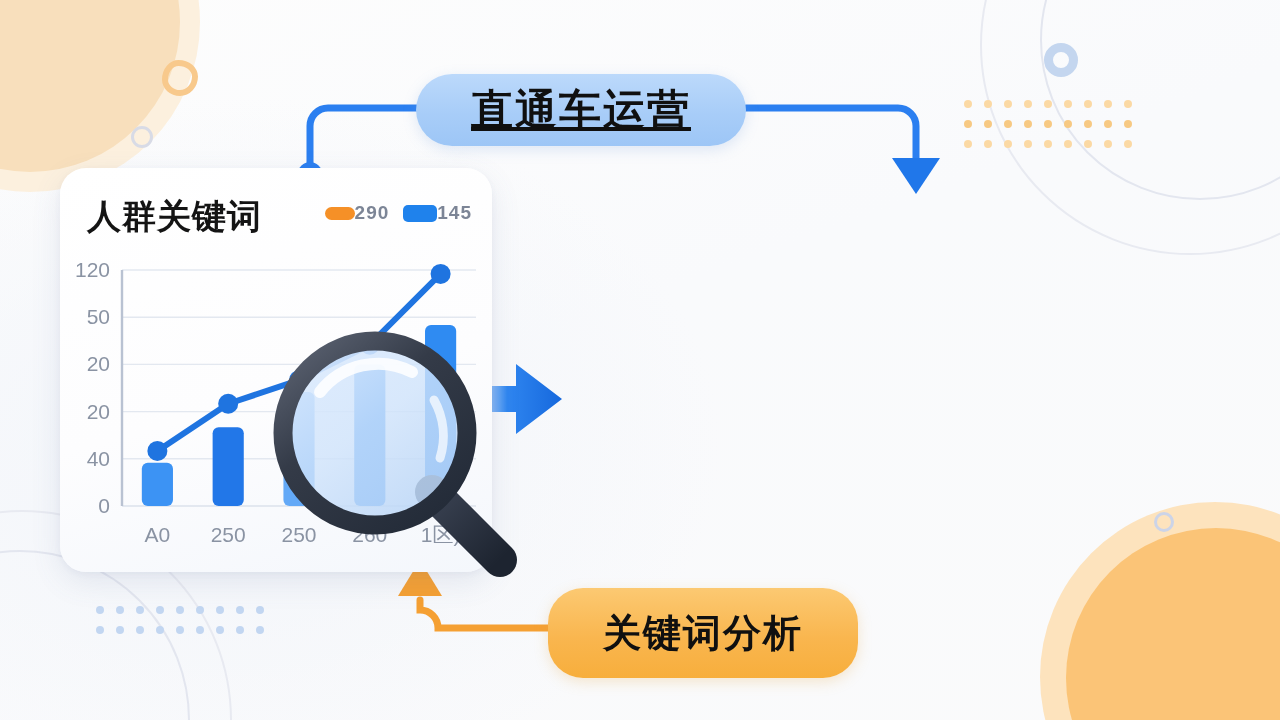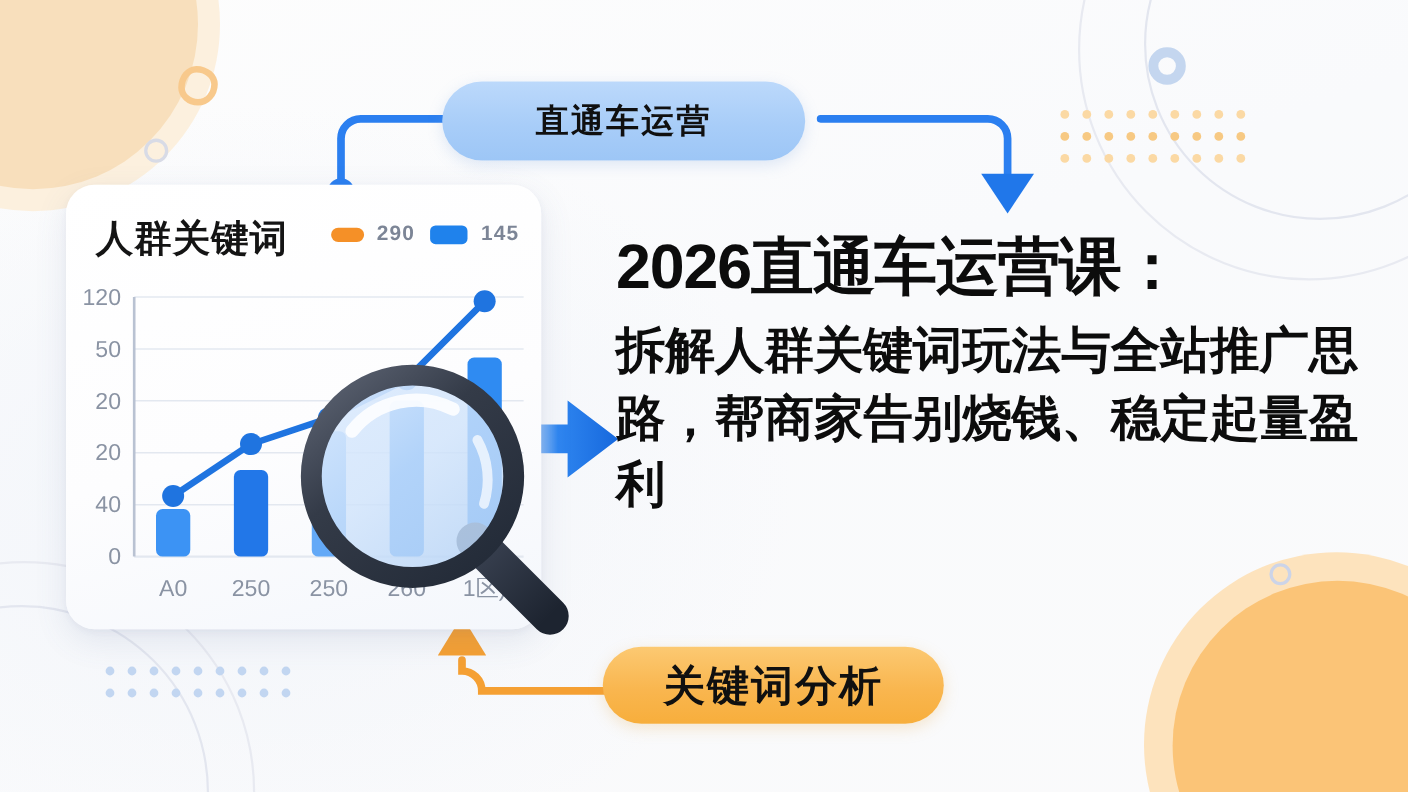--- a/index.html
+++ b/index.html
@@ -79,28 +79,29 @@
   
   .badge {
     position: absolute;
     display: flex; align-items: center; justify-content: center;
     font-weight: 700;
     letter-spacing: 2px;
     color: #101010;
     white-space: nowrap;
   }
   .badge-top {
-    left: 402px; top: 74px; width: 330px; height: 72px;
+    left: 416px; top: 74px; width: 330px; height: 72px;
     border-radius: 36px;
     background: linear-gradient(180deg, #bcd9fb 0%, #a8cdf8 55%, #9dc6f6 100%);
-    font-size: 30px;
+    font-size: 42px;
     box-shadow: 0 4px 14px rgba(120,160,220,.22);
+    text-decoration: underline;
   }
   .badge-bottom {
-    left: 548px; top: 588px; width: 310px; height: 70px;
+    left: 548px; top: 588px; width: 310px; height: 90px;
     border-radius: 35px;
     background: linear-gradient(180deg, #fcc972 0%, #f9b64f 55%, #f7ae3c 100%);
     font-size: 38px;
     box-shadow: 0 4px 14px rgba(230,170,70,.25);
   }
 
   
   .connector { position: absolute; }
 
   
@@ -137,21 +138,21 @@
   .card-title {
     position: absolute; left: 27px; top: 26px;
     font-size: 34px; font-weight: 800; color: #141414;
     letter-spacing: 1px;
     font-family: Liberation Mono, monospace;
   }
   .legend {
     position: absolute; right: 20px; top: 34px;
     display: flex; align-items: center; gap: 14px;
   }
-  .legend-item { display:flex; align-items:center; gap: 12px; }
+  .legend-item { display:flex; align-items:center; gap: 0; }
   .legend-swatch { display:block; width: 30px; height: 13px; border-radius: 7px; }
   .legend-swatch.orange { background: #f59027; }
   .legend-swatch.blue { background: #1f82ec; height: 17px; border-radius: 5px; width: 34px; }
   .legend-text { font-size: 19px; color: #7c8596; font-weight: 600; letter-spacing: 1px; }
 
   .plot { position: absolute; left: 0; top: 88px; width: 432px; height: 316px; }
 
   
   .big-arrow { position: absolute; left: 462px; top: 358px; }
 
@@ -327,18 +328,14 @@
     <circle cx="103" cy="103" r="92" fill="none" stroke="url(#ringG)" stroke-width="19"></circle>
 
     <path d="M48 62 A74 74 0 0 1 140 42" fill="none" stroke="#ffffff" stroke-opacity="0.85" stroke-width="12" stroke-linecap="round"></path>
     <path d="M162 70 A74 74 0 0 1 168 128" fill="none" stroke="#ffffff" stroke-opacity="0.70" stroke-width="9" stroke-linecap="round"></path>
   </svg>
 
   <div class="badge badge-top">直通车运营</div>
 
   <div class="badge badge-bottom">关键词分析</div>
 
-  <div class="headline">
-    <div class="line1">2026直通车运营课：</div>
-    <div class="body">拆解人群关键词玩法与全站推广思路，帮商家告别烧钱、稳定起量盈利</div>
-  </div>
 
 </div>
 
 </body></html>

